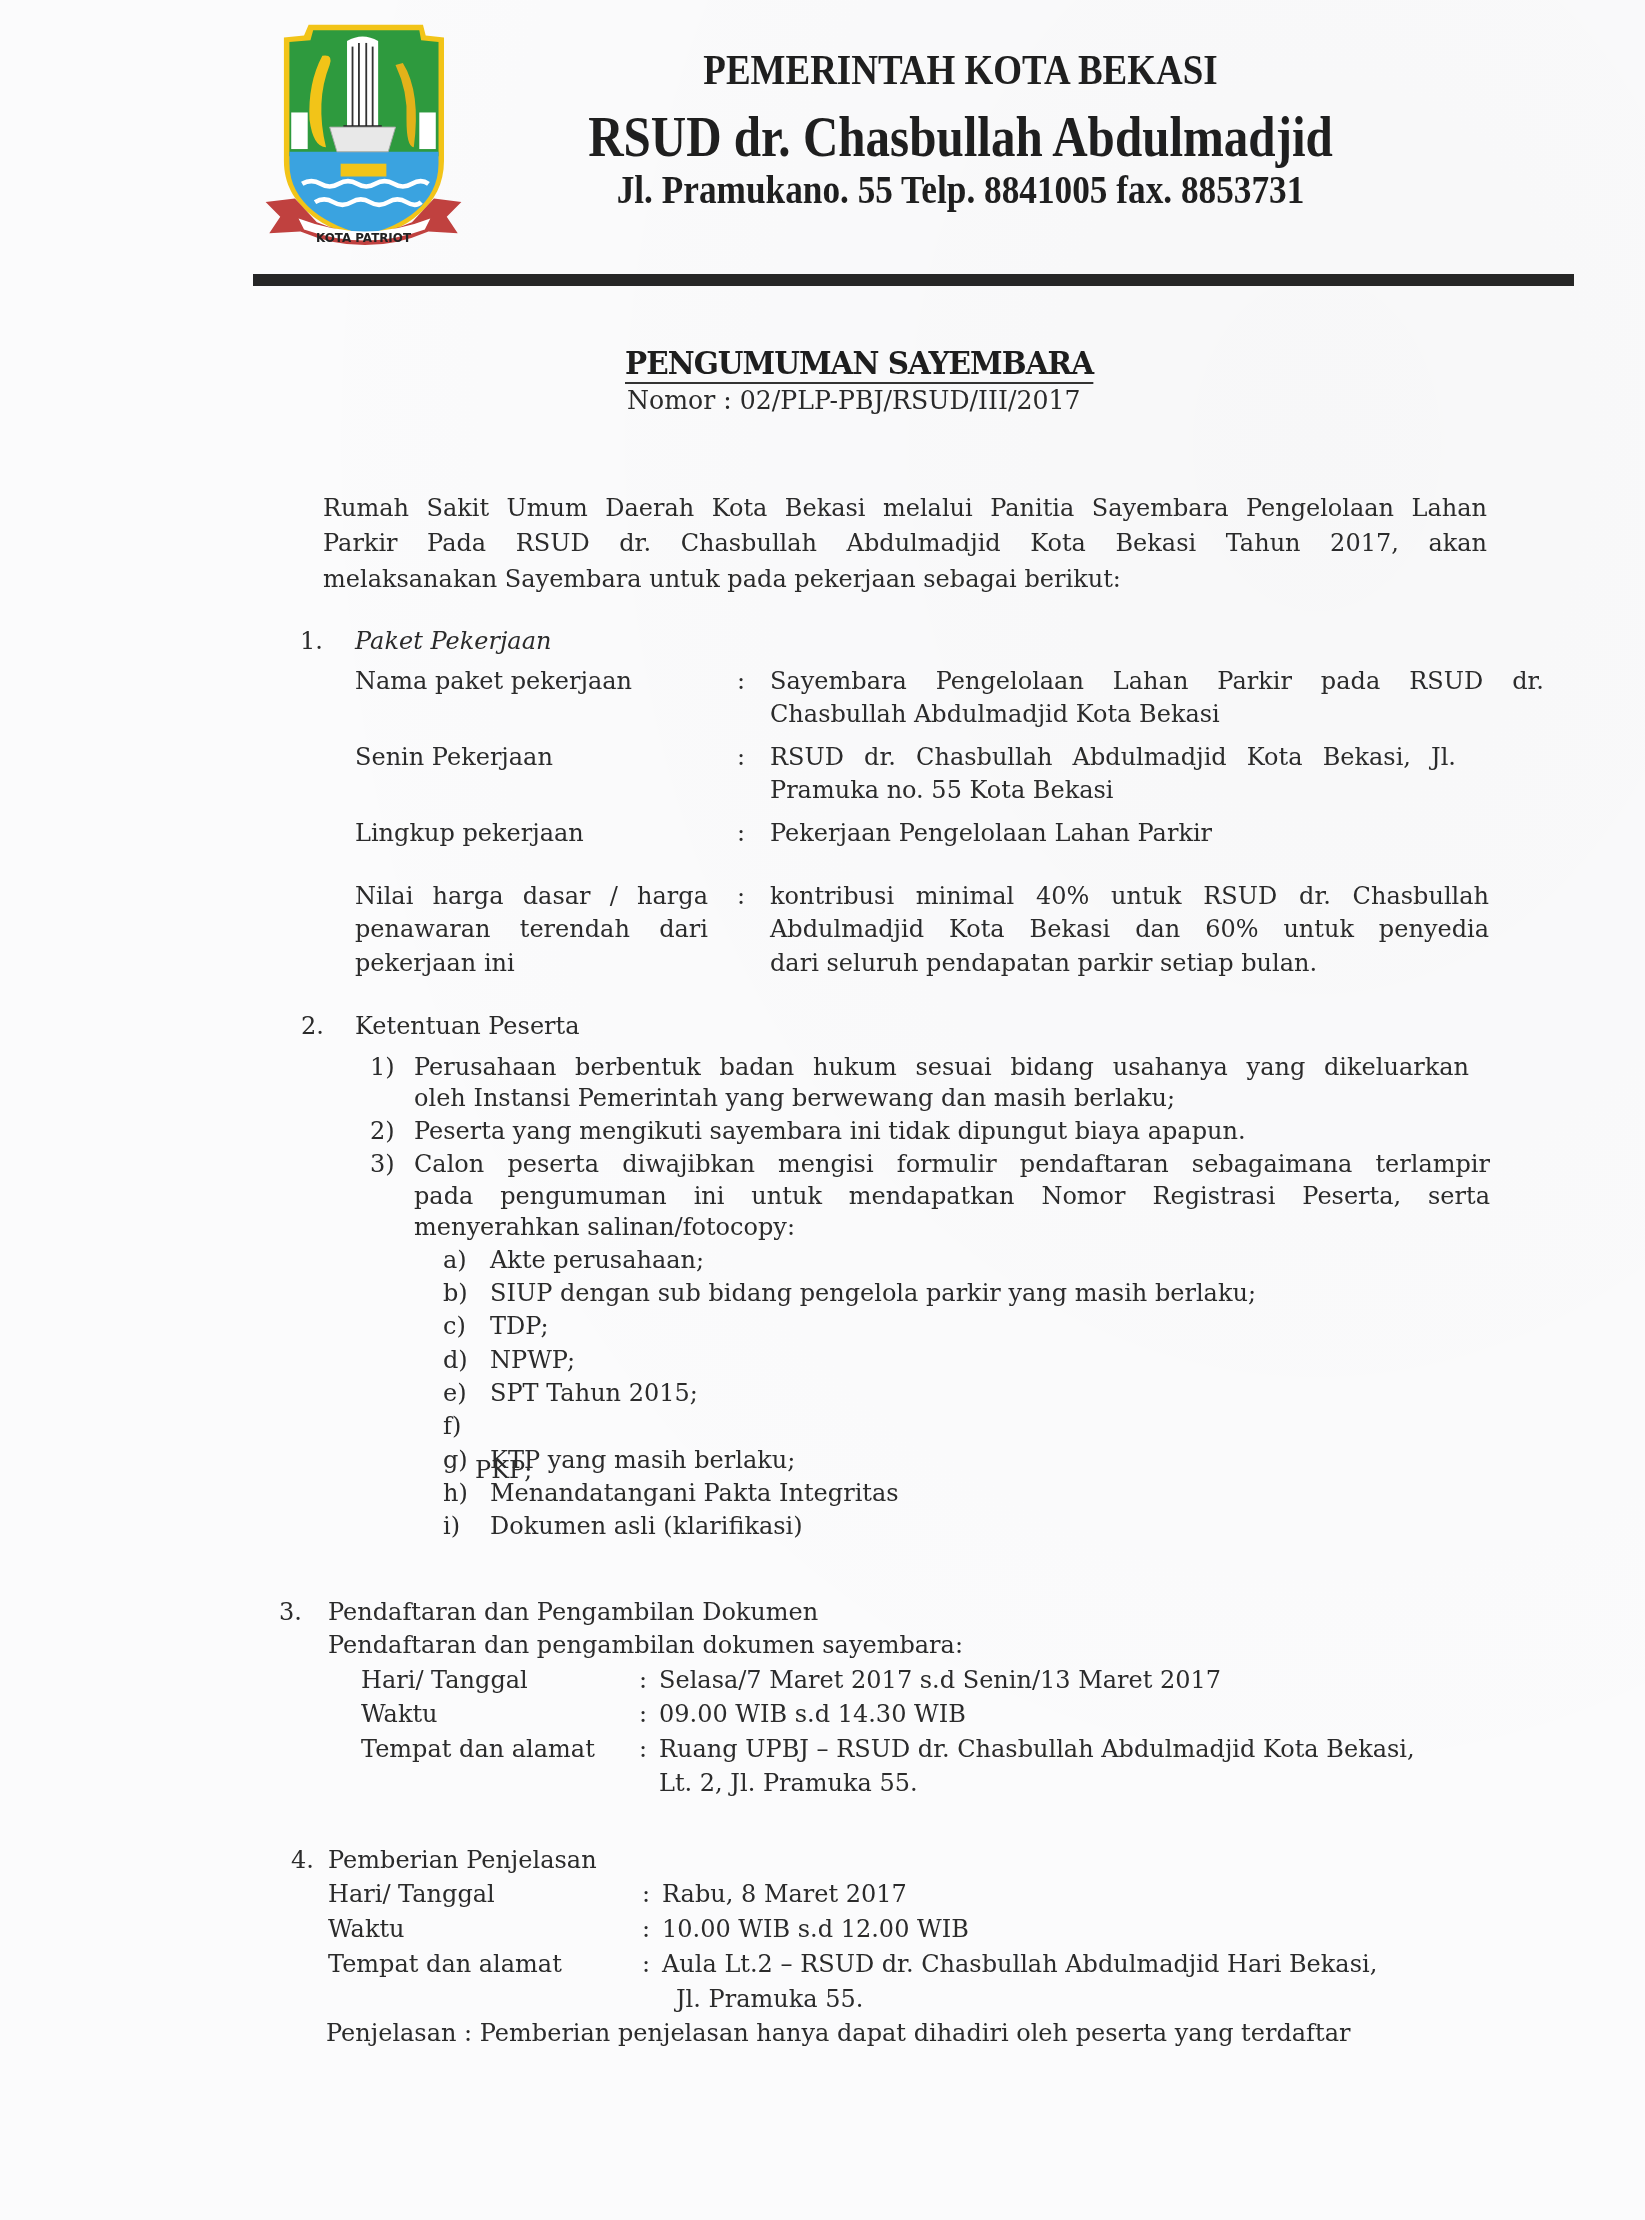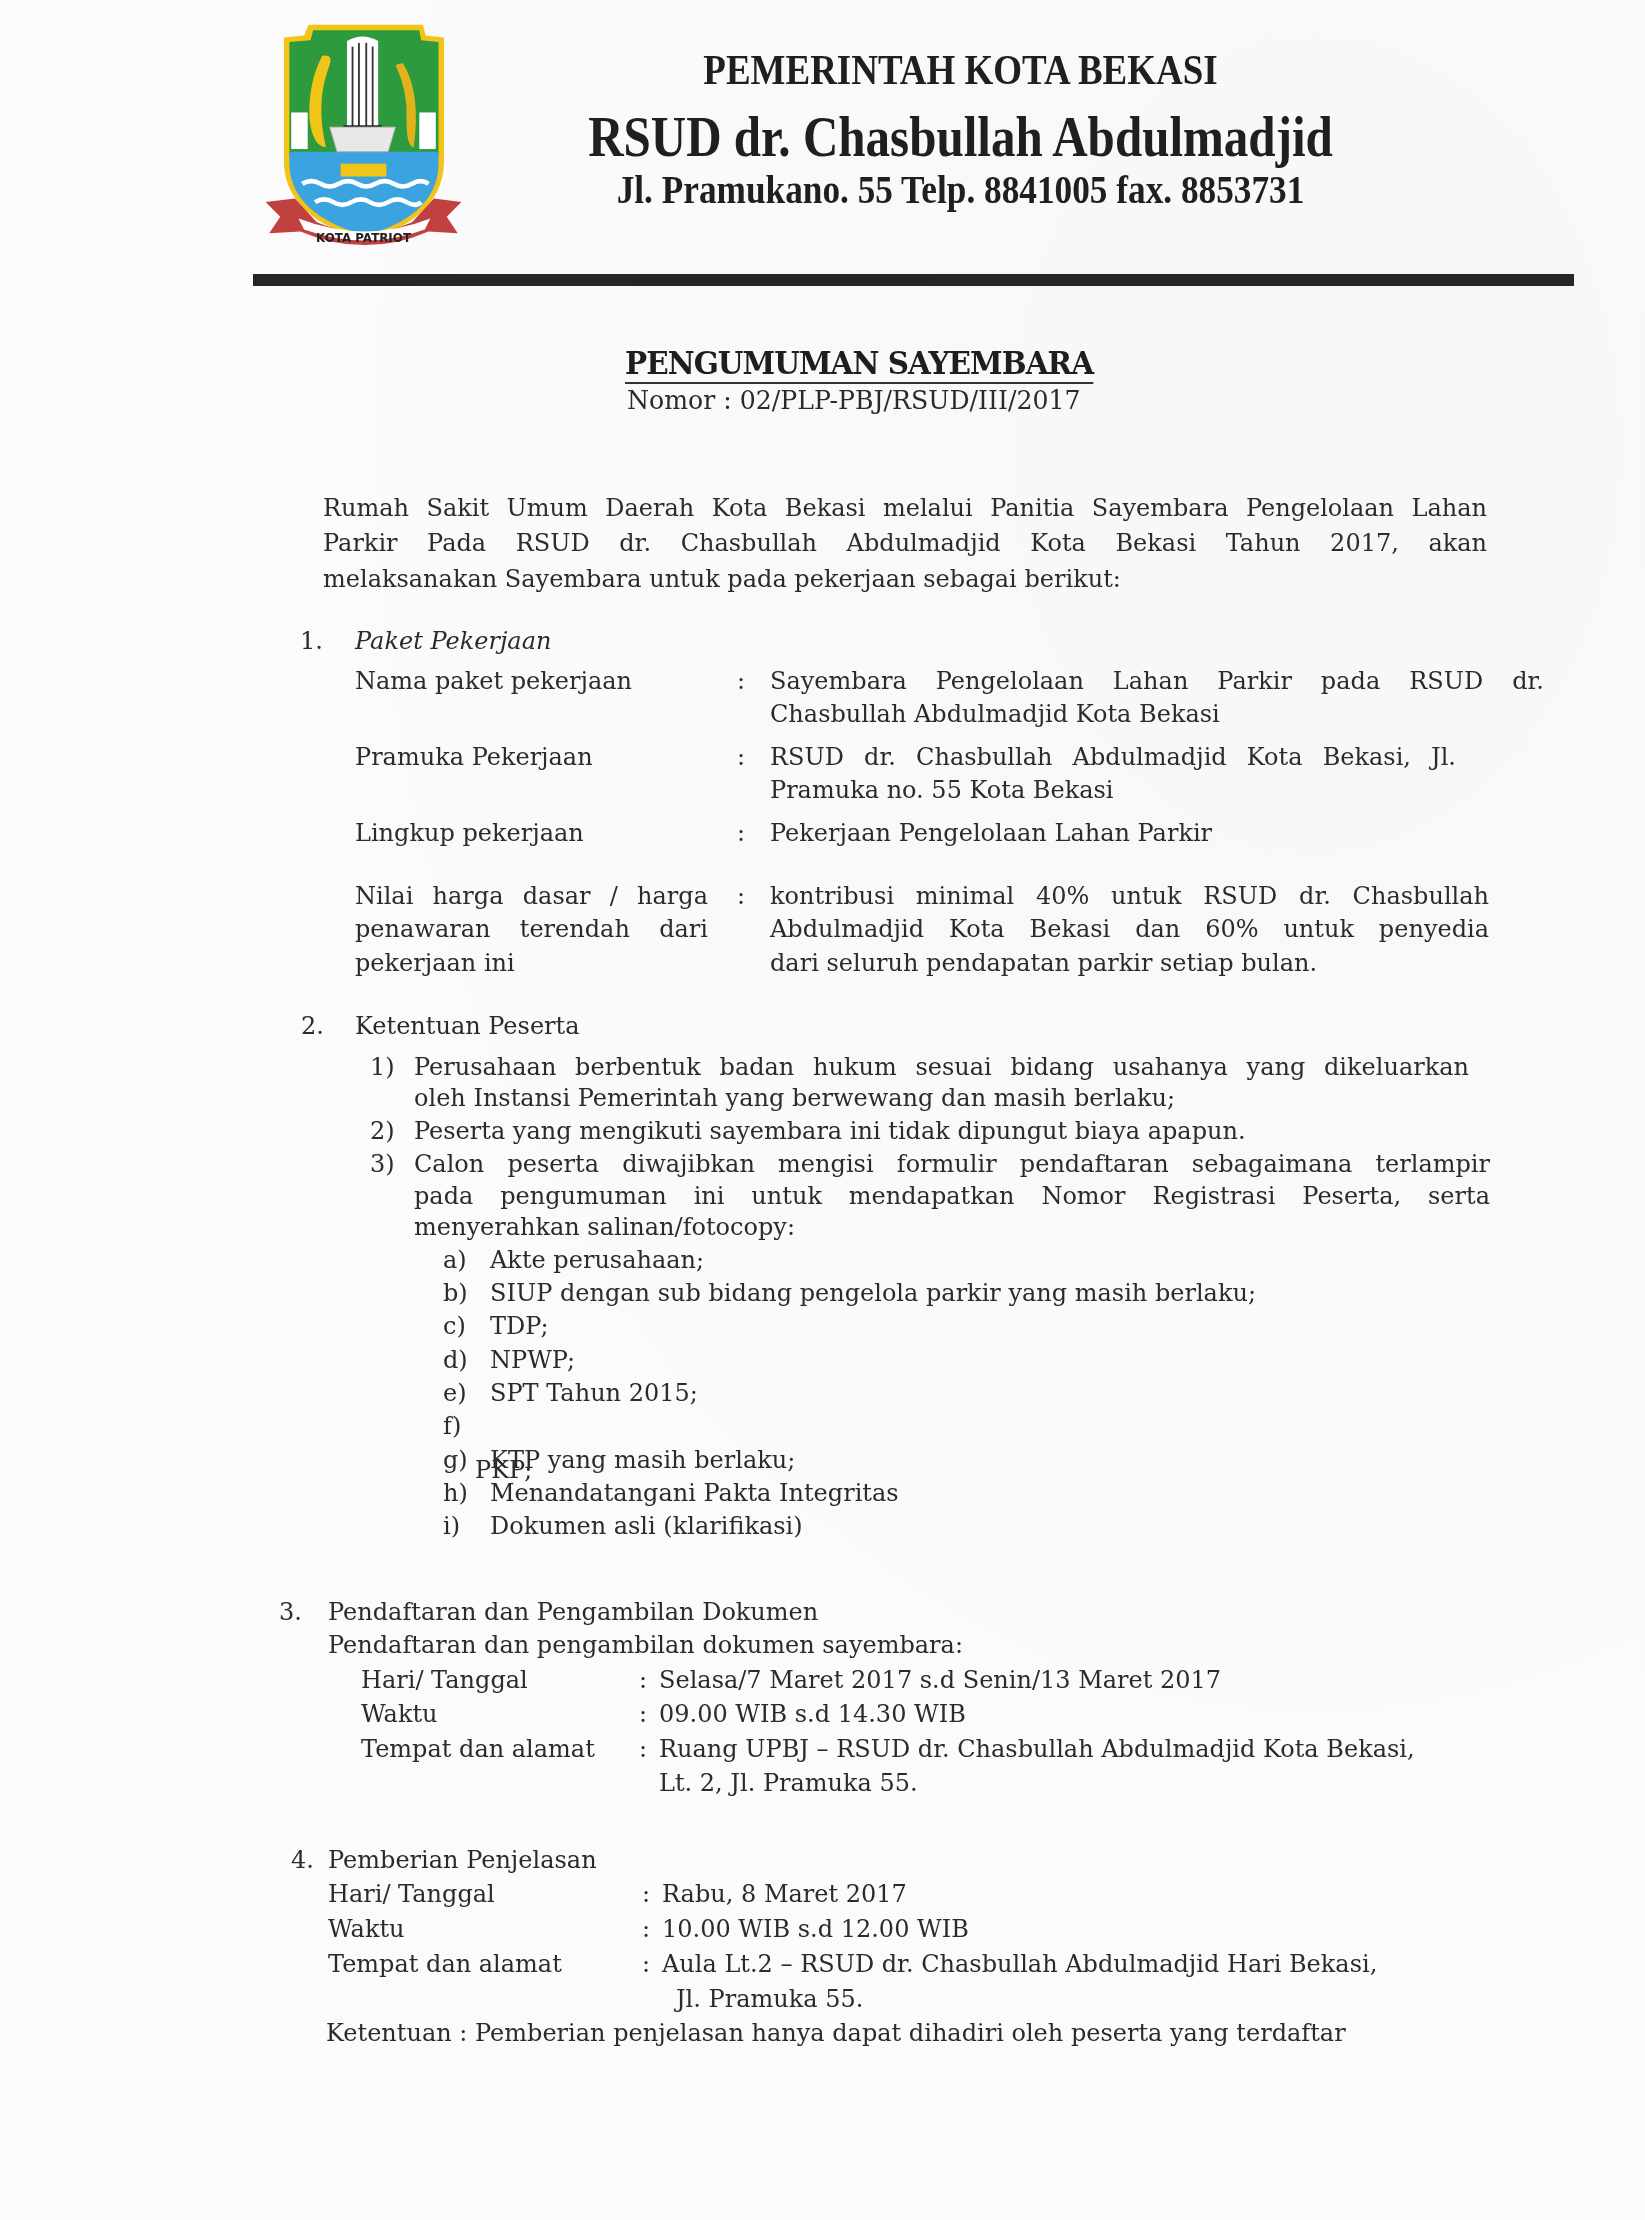--- a/index.html
+++ b/index.html
@@ -84,21 +84,21 @@
 
 <div>
   <div class="abs t" style="left:300px; top:627px;">1.</div>
   <div class="abs t" style="left:355px; top:627px;font-style:italic;">Paket Pekerjaan</div>
 
   <div class="abs t" style="left:355px; top:667px;">Nama paket pekerjaan</div>
   <div class="abs t" style="left:737px; top:667px;">:</div>
   <div class="j t" style="left:770px; top:667px; width:774px;">Sayembara Pengelolaan Lahan Parkir pada RSUD dr.</div>
   <div class="abs t" style="left:770px; top:700px;">Chasbullah Abdulmadjid Kota Bekasi</div>
 
-  <div class="abs t" style="left:355px; top:743px;">Pramuka Pekerjaan</div>
+  <div class="abs t" style="left:355px; top:743px;">Senin Pekerjaan</div>
   <div class="abs t" style="left:737px; top:743px;">:</div>
   <div class="j t" style="left:770px; top:743px; width:686px;">RSUD dr. Chasbullah Abdulmadjid Kota Bekasi, Jl.</div>
   <div class="abs t" style="left:770px; top:776px;">Pramuka no. 55 Kota Bekasi</div>
 
   <div class="abs t" style="left:355px; top:819px;">Lingkup pekerjaan</div>
   <div class="abs t" style="left:737px; top:819px;">:</div>
   <div class="abs t" style="left:770px; top:819px;">Pekerjaan Pengelolaan Lahan Parkir</div>
 
   <div class="j t" style="left:355px; top:882px; width:353px;">Nilai harga dasar / harga</div>
   <div class="j t" style="left:355px; top:915px; width:353px;">penawaran terendah dari</div>
@@ -174,15 +174,15 @@
 
   <div class="abs t" style="left:328px; top:1915px;">Waktu</div>
   <div class="abs t" style="left:642px; top:1915px;">:</div>
   <div class="abs t" style="left:662px; top:1915px;">10.00 WIB s.d 12.00 WIB</div>
 
   <div class="abs t" style="left:328px; top:1950px;">Tempat dan alamat</div>
   <div class="abs t" style="left:642px; top:1950px;">:</div>
   <div class="abs t" style="left:662px; top:1950px;">Aula Lt.2  – RSUD dr. Chasbullah Abdulmadjid Hari Bekasi,</div>
   <div class="abs t" style="left:676px; top:1985px;">Jl. Pramuka 55.</div>
 
-  <div class="abs t" style="left:326px; top:2019px;">Ketentuan : Pemberian penjelasan hanya dapat dihadiri oleh peserta yang terdaftar</div>
+  <div class="abs t" style="left:326px; top:2019px;">Penjelasan : Pemberian penjelasan hanya dapat dihadiri oleh peserta yang terdaftar</div>
 </div>
 
 
 </body></html>

